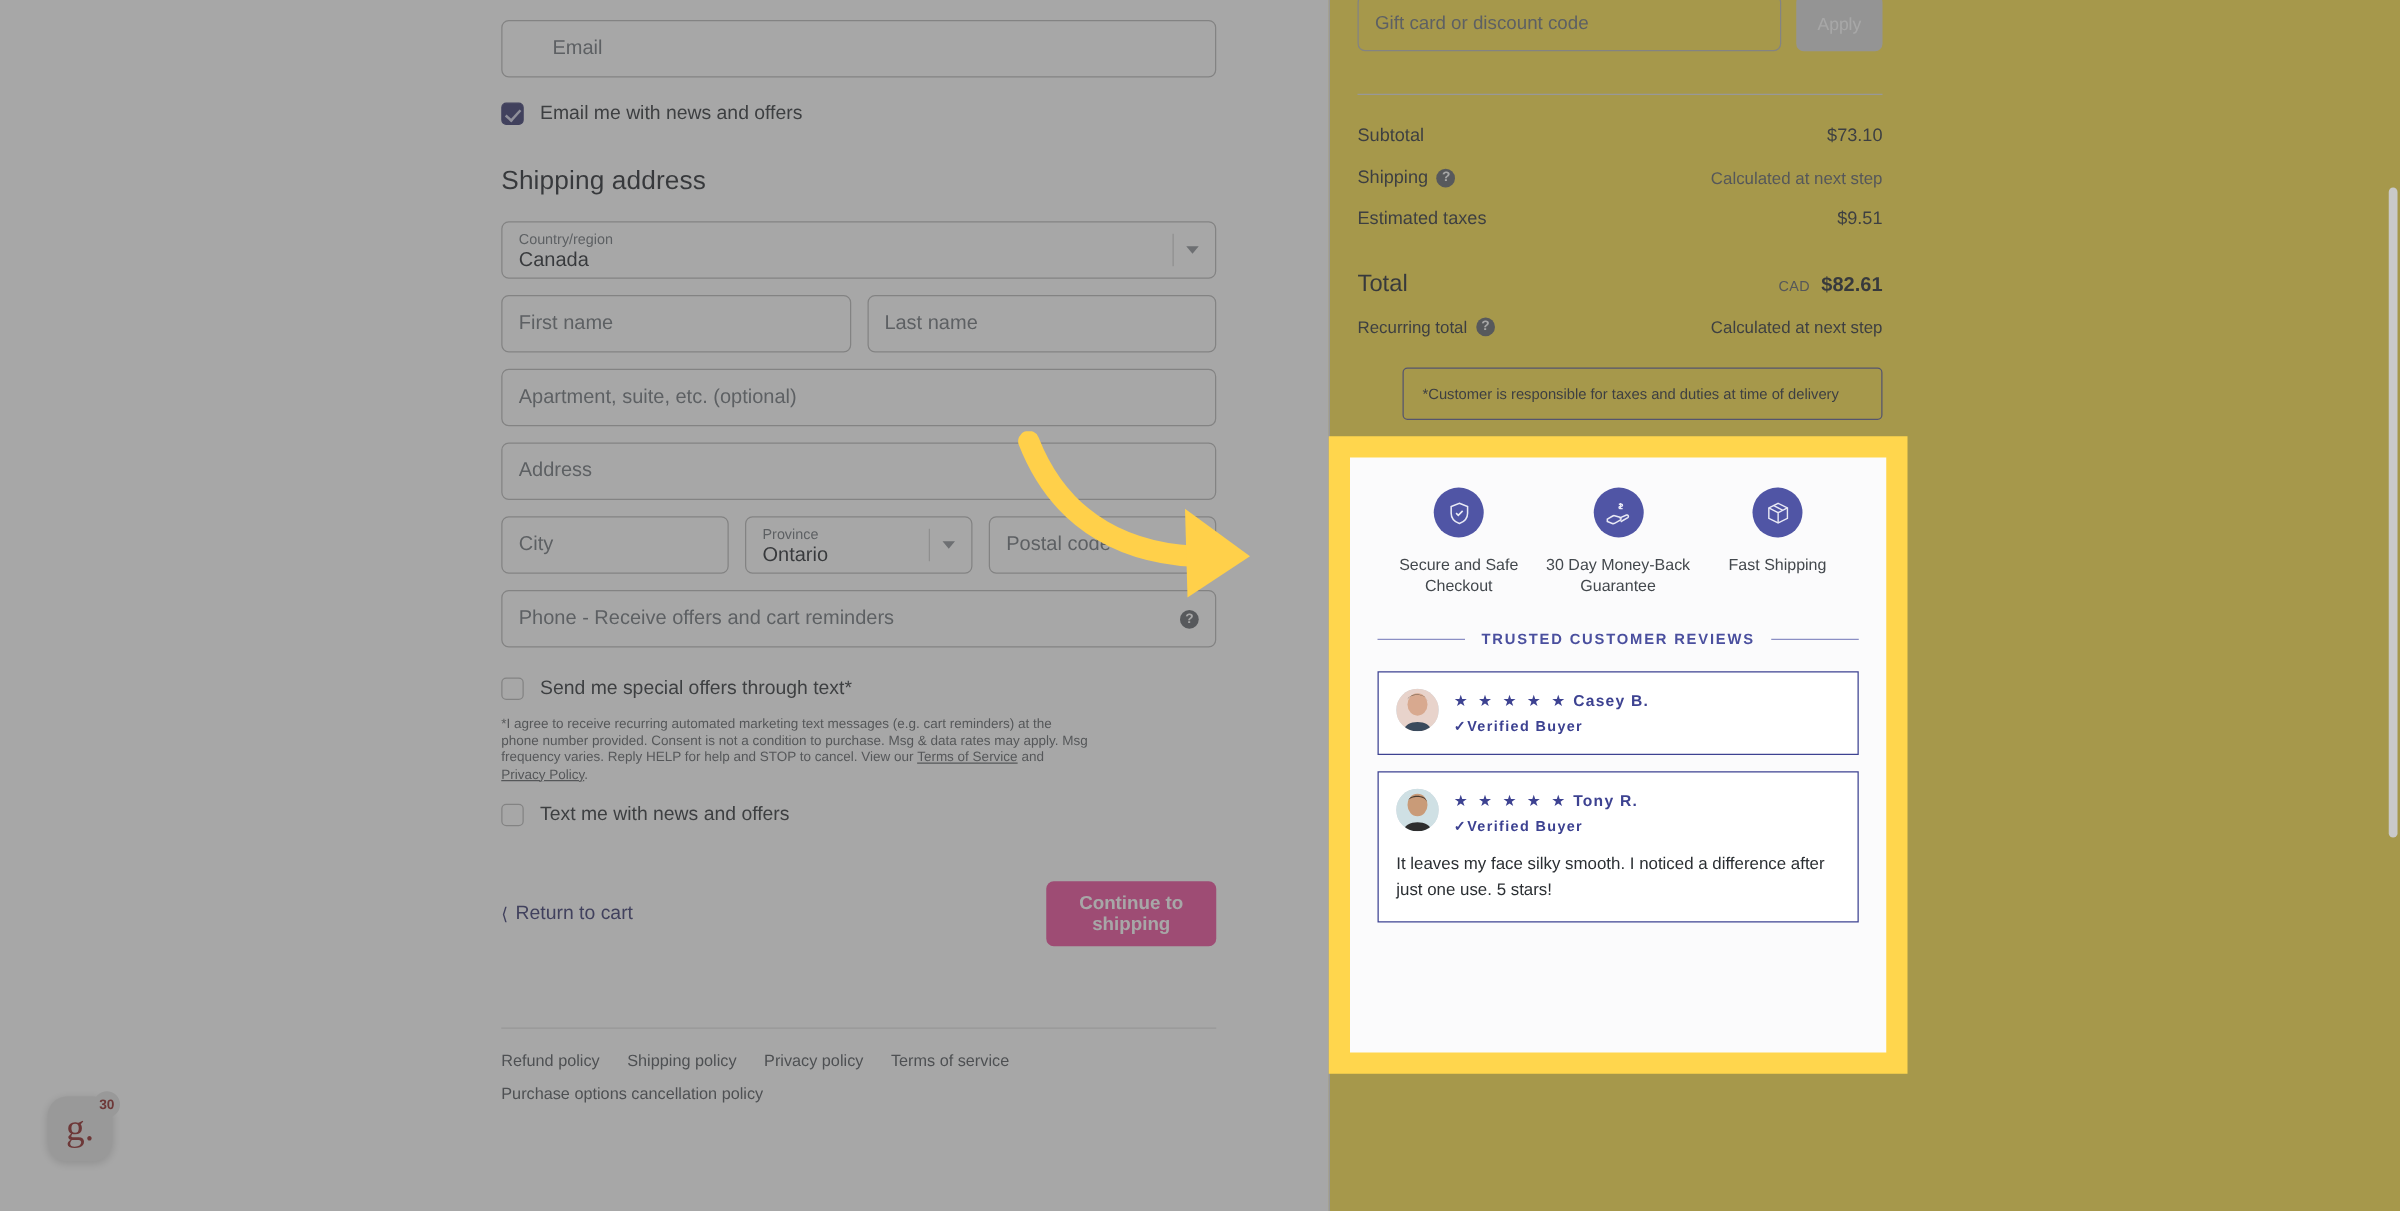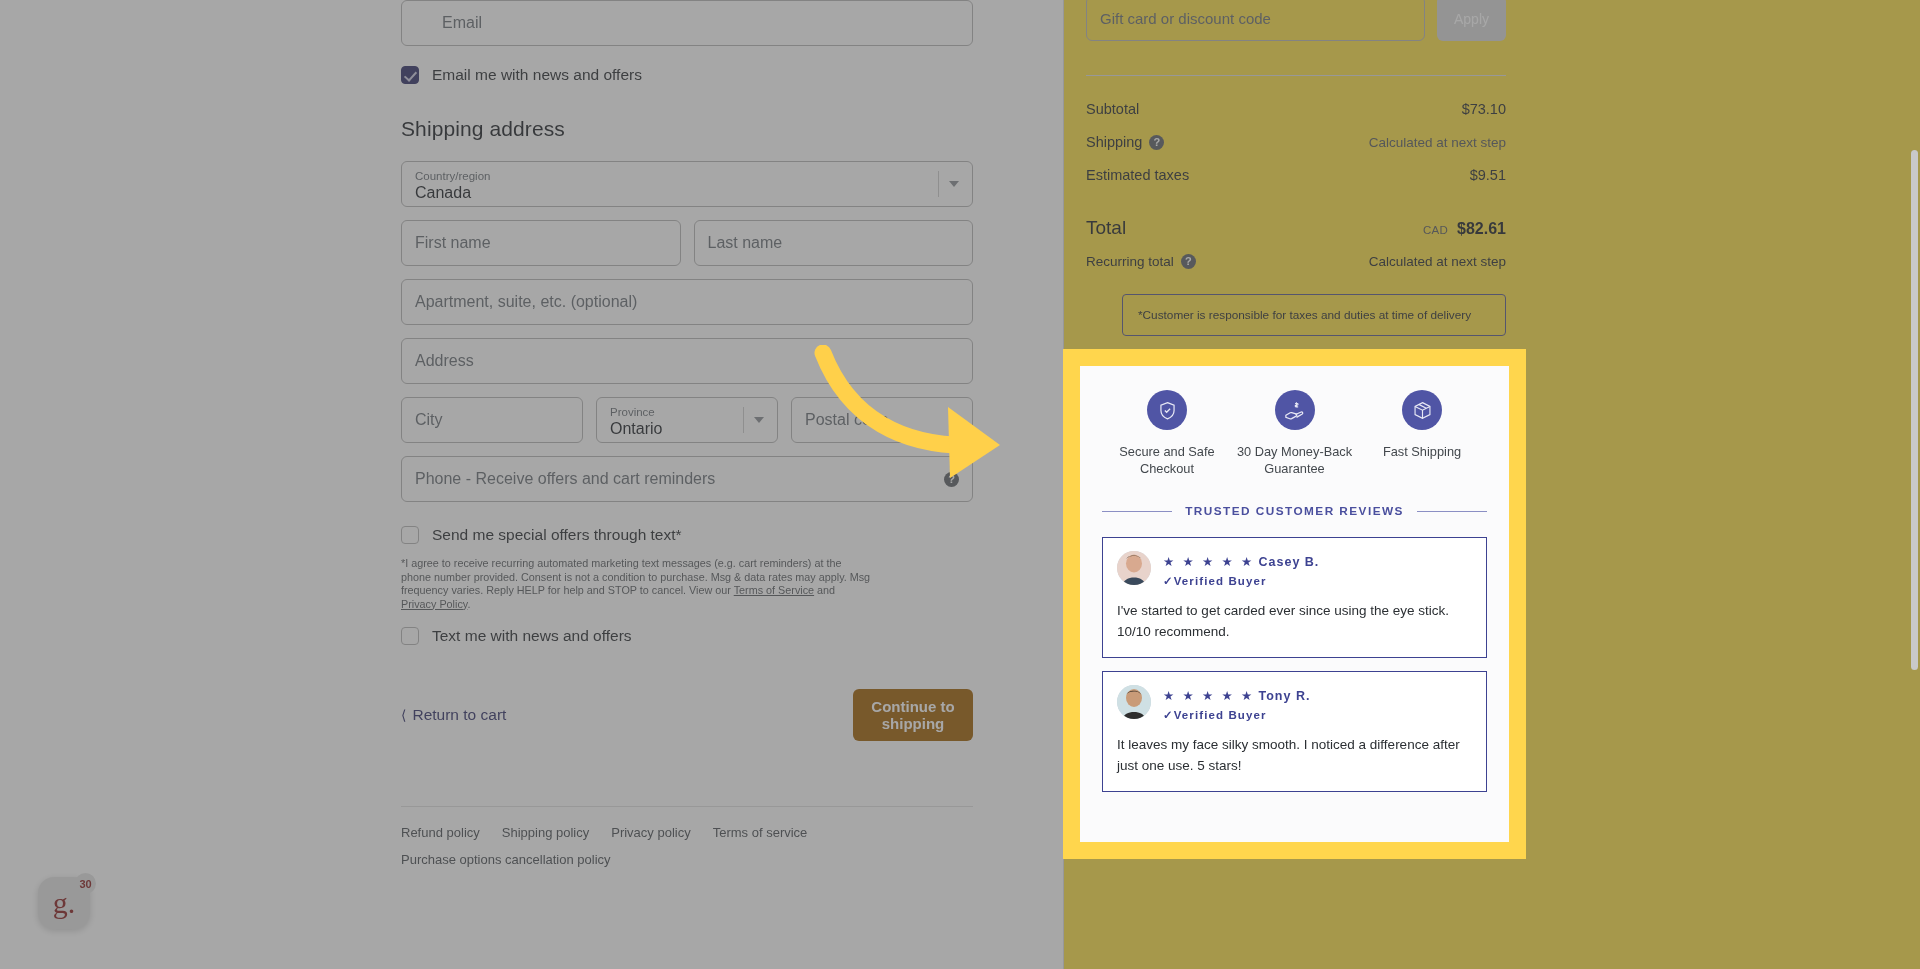--- a/index.html
+++ b/index.html
@@ -104,26 +104,26 @@
   }
   .legal a { color: #5b5f63; text-decoration: underline; }
 
   .return-link {
     display: inline-flex; align-items: center; gap: 6px;
     font-size: 15.5px; color: #33336b; text-decoration: none;
   }
   .chev { font-size: 14px; line-height: 1; }
 
   .btn-primary {
-    background: #a16207;
+    background: #ec4899;
     color: #fff;
     border: none;
     border-radius: 6px;
     height: 52px;
-    width: 120px;
+    width: 136px;
     font-size: 15px;
     font-family: inherit;
     font-weight: 600;
     cursor: pointer;
   }
 
   .hr-foot { border: none; border-top: 1px solid #e0e0e0; }
   .footlinks { display: flex; gap: 22px; }
   .footlinks a, .footlink2 {
     font-size: 13px; color: #4c5156; text-decoration: none;
@@ -297,21 +297,21 @@
   }
 </style>
 </head>
 <body>
 
 <div id="page">
 
   <div class="left-col">
     <div class="form-wrap">
 
-      <div class="field" style="padding-left:40px;">
+      <div class="field" style="margin-top:16px;padding-left:40px;">
         <span class="fplaceholder">Email</span>
       </div>
 
       <div class="checkrow" style="margin-top:20px;">
         <span class="cbox checked"></span>
         <span class="checklabel">Email me with news and offers</span>
       </div>
 
       <h2 class="section-title" style="margin-top:33px;">Shipping address</h2>
 
@@ -508,21 +508,20 @@
               <path d="M9 9 C10 3 24 3 25 10 C25 7 21 5 17 5 C13 5 9.5 6.5 9 9 Z" fill="#6b5a4a"></path>
             </svg>
           </div>
           <div class="rv-meta">
             <div>
               <span class="rv-stars">★ ★ ★ ★ ★</span><span class="rv-name">Casey B.</span>
             </div>
             <div class="rv-verified">✓Verified Buyer</div>
           </div>
         </div>
-        <div class="rv-body">I've started to get carded ever since using the eye stick. 10/10 recommend.</div>
       </div>
 
       <div class="review-card">
         <div class="rv-head">
           <div class="avatar">
             <svg width="34" height="34" viewBox="0 0 34 34">
               <rect width="34" height="34" fill="#cfe0e4"></rect>
               <ellipse cx="17" cy="13" rx="8" ry="9" fill="#c99b78"></ellipse>
               <path d="M6 34 C6 24.5 28 24.5 28 34 Z" fill="#2e2e2e"></path>
               <path d="M9.5 9.5 C11 4 24 4.5 24.5 10.5 C24 8 20.5 6.5 17 6.5 C13.5 6.5 10.5 7.5 9.5 9.5 Z" fill="#4a3c30"></path>

